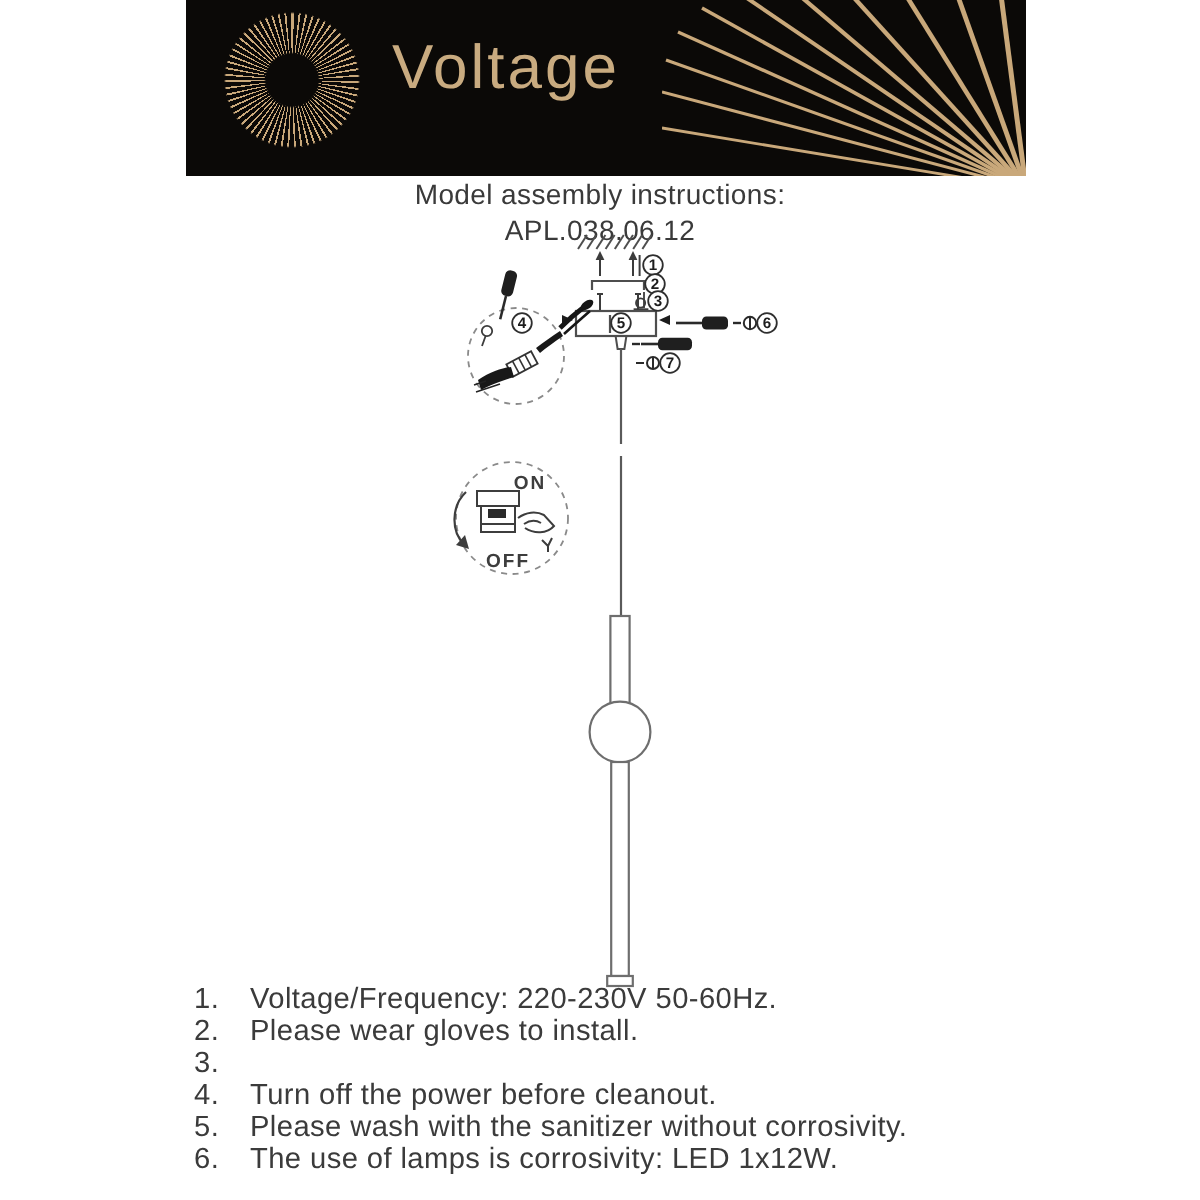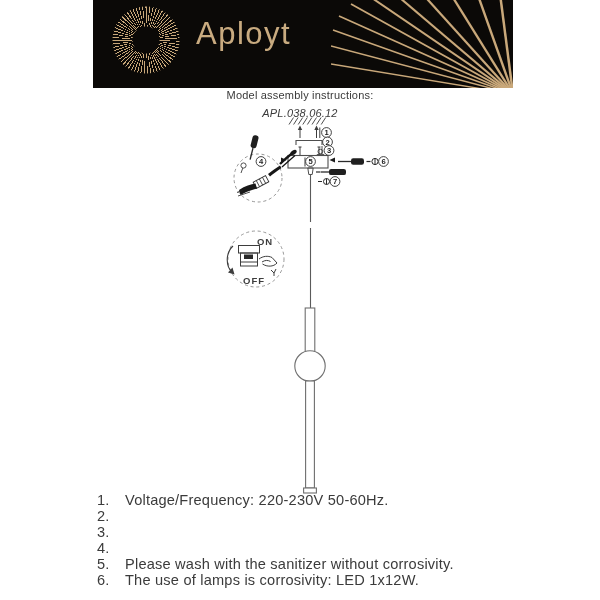--- a/index.html
+++ b/index.html
@@ -19,45 +19,45 @@
     mask:radial-gradient(circle at 50% 50%,transparent 0 13px,#000 14px 33px,transparent 34px);
   }
   .brand{
     position:absolute;left:103px;top:16px;
     font-size:31px;font-weight:400;letter-spacing:1.5px;color:#c9ab80;
   }
   .fan{position:absolute;right:0;top:0;}
   
   .title-line{
     position:absolute;left:0;width:600px;text-align:center;
-    color:#3a3a3a;font-size:11px;letter-spacing:.2px;
+    color:#3a3a3a;font-size:14px;letter-spacing:.2px;
   }
   .title-1{top:89px;}
-  .title-2{top:107px;font-style:italic;}
+  .title-2{top:107px;}
   
   .diagram{position:absolute;left:218px;top:110px;}
   .diagram text{font-family:"Liberation Sans",sans-serif;}
   .partnum{font-size:7.6px;font-weight:700;fill:#1c1c1c;}
   .switchlabel{font-size:9.5px;fill:#3d3d3d;letter-spacing:1px;font-weight:700;}
   
   .instructions{
     position:absolute;left:97px;top:492px;width:480px;
     list-style:none;margin:0;padding:0;
   }
   .instructions li{
     display:flex;font-size:14.6px;line-height:16px;color:#3b3b3b;letter-spacing:.2px;
   }
   .instructions .num{width:28px;flex:0 0 28px;}
 </style>
 </head>
 <body>
 
 <div class="header">
   <div class="sunburst"></div>
-  <div class="brand">Aployt</div>
+  <div class="brand">Voltage</div>
   <svg class="fan" width="182" height="88" viewBox="0 0 182 88">
     <g stroke="#c9a87a" fill="none">
       <line x1="182" y1="94" x2="0" y2="64" stroke-width="1.4"></line>
       <line x1="182" y1="94" x2="0" y2="46" stroke-width="1.5"></line>
       <line x1="182" y1="94" x2="2" y2="30" stroke-width="1.6"></line>
       <line x1="182" y1="94" x2="8" y2="16" stroke-width="1.7"></line>
       <line x1="182" y1="94" x2="20" y2="4" stroke-width="1.8"></line>
       <line x1="182" y1="94" x2="38" y2="-4" stroke-width="2.0"></line>
       <line x1="182" y1="94" x2="62" y2="-8" stroke-width="2.1"></line>
       <line x1="182" y1="94" x2="88" y2="-10" stroke-width="2.2"></line>
@@ -218,26 +218,28 @@
   </g>
 </svg>
 
 <ol class="instructions">
   <li>
     <span class="num">1.</span>
     <span>Voltage/Frequency: 220-230V 50-60Hz.</span>
   </li>
   <li>
     <span class="num">2.</span>
+    <span>Please wear gloves to install.</span>
   </li>
   <li>
     <span class="num">3.</span>
   </li>
   <li>
     <span class="num">4.</span>
+    <span>Turn off the power before cleanout.</span>
   </li>
   <li>
     <span class="num">5.</span>
     <span>Please wash with the sanitizer without corrosivity.</span>
   </li>
   <li>
     <span class="num">6.</span>
     <span>The use of lamps is corrosivity: LED 1x12W.</span>
   </li>
 </ol>

